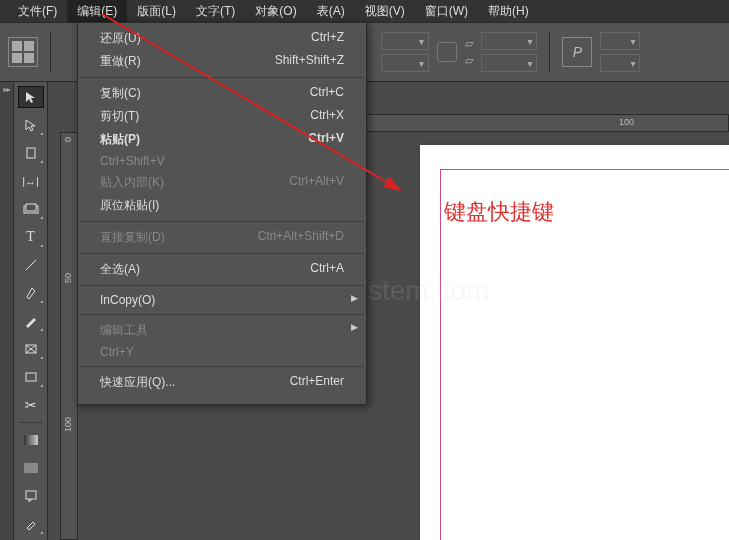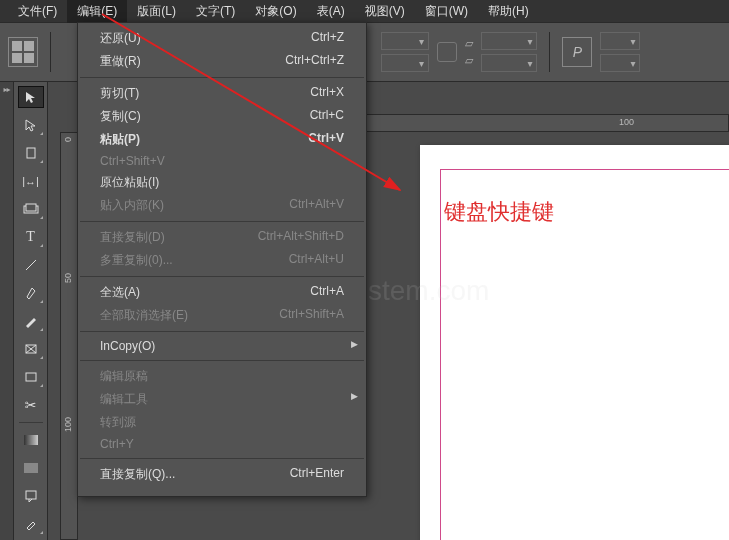--- a/index.html
+++ b/index.html
@@ -236,90 +236,74 @@
   <div class="page-text">键盘快捷键</div>
 </div>
 
 <div class="dropdown-menu" id="edit-dropdown">
     <div class="mi">
       <span>还原(U)</span>
       <span>Ctrl+Z</span>
     </div>
     <div class="mi">
       <span>重做(R)</span>
-      <span>Ctrl+Ctrl+Z</span>
-    </div>
-    <div class="sep"></div>
+      <span>Shift+Shift+Z</span>
+    </div>
+    <div class="sep"></div>
+    <div class="mi">
+      <span>复制(C)</span>
+      <span>Ctrl+C</span>
+    </div>
     <div class="mi">
       <span>剪切(T)</span>
       <span>Ctrl+X</span>
     </div>
     <div class="mi">
-      <span>复制(C)</span>
-      <span>Ctrl+C</span>
-    </div>
-    <div class="mi">
       <span style="font-weight: bold;">粘贴(P)</span>
       <span style="font-weight: bold;">Ctrl+V</span>
     </div>
     <div class="mi disabled">
       <span>Ctrl+Shift+V</span>
     </div>
+    <div class="mi disabled">
+      <span>贴入内部(K)</span>
+      <span>Ctrl+Alt+V</span>
+    </div>
     <div class="mi">
       <span>原位粘贴(I)</span>
       <span></span>
     </div>
-    <div class="mi disabled">
-      <span>贴入内部(K)</span>
-      <span>Ctrl+Alt+V</span>
-    </div>
     <div class="sep"></div>
     <div class="mi disabled">
       <span>直接复制(D)</span>
       <span>Ctrl+Alt+Shift+D</span>
     </div>
-    <div class="mi disabled">
-      <span>多重复制(0)...</span>
-      <span>Ctrl+Alt+U</span>
-    </div>
     <div class="sep"></div>
     <div class="mi">
       <span>全选(A)</span>
       <span>Ctrl+A</span>
-    </div>
-    <div class="mi disabled">
-      <span>全部取消选择(E)</span>
-      <span>Ctrl+Shift+A</span>
     </div>
     <div class="sep"></div>
     <div class="mi">
       <span>InCopy(O)</span>
       <span></span>
       <span class="arrow">▶</span>
     </div>
     <div class="sep"></div>
     <div class="mi disabled">
-      <span>编辑原稿</span>
-      <span></span>
-    </div>
-    <div class="mi disabled">
       <span>编辑工具</span>
       <span></span>
       <span class="arrow">▶</span>
     </div>
     <div class="mi disabled">
-      <span>转到源</span>
-      <span></span>
-    </div>
-    <div class="mi disabled">
       <span>Ctrl+Y</span>
     </div>
     <div class="sep"></div>
     <div class="mi">
-      <span>直接复制(Q)...</span>
+      <span>快速应用(Q)...</span>
       <span>Ctrl+Enter</span>
     </div>
     <div class="mi"></div>
   </div>
 
 <div class="watermark">网</div>
 <div class="watermark2">stem.com</div>
 
 <svg class="annotation-arrow" style="left:100px;top:12px" width="320" height="190">
   <defs>

